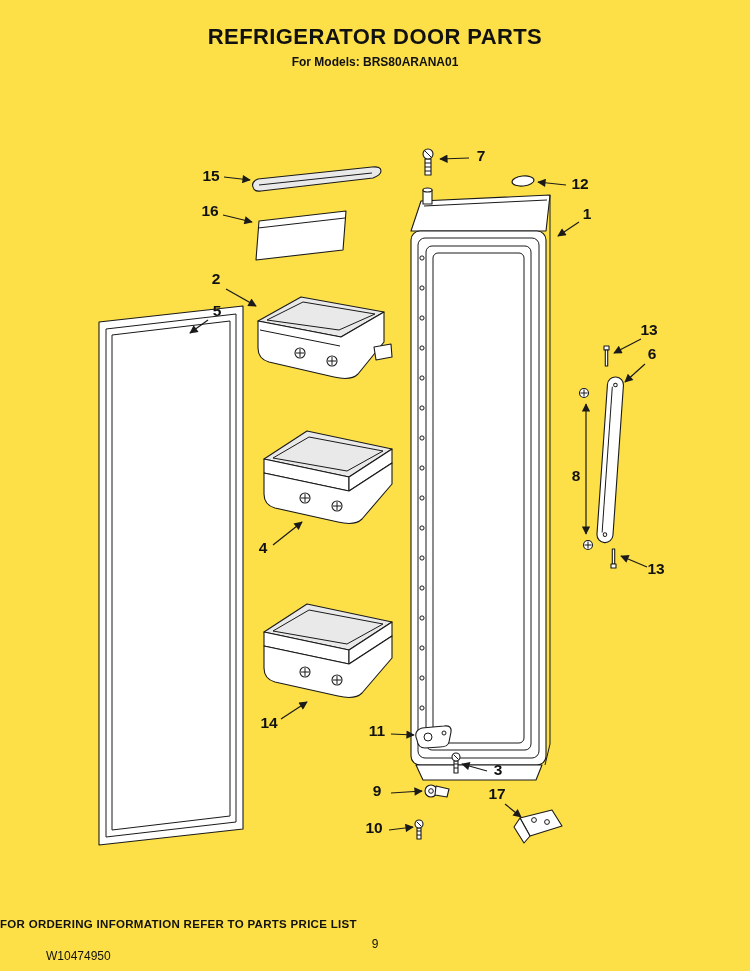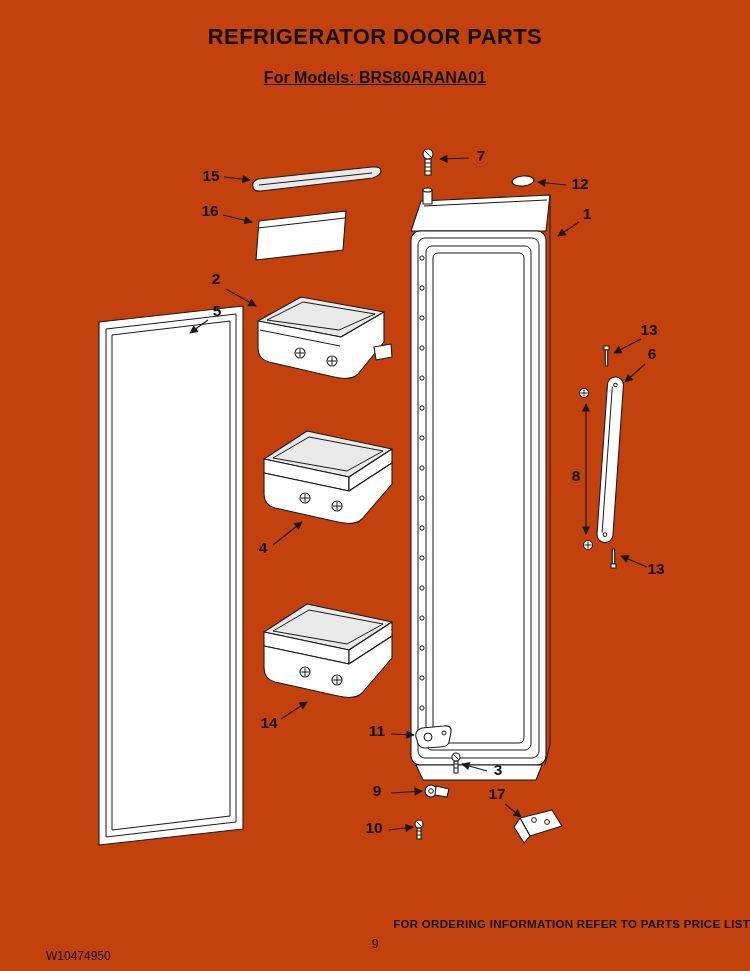--- a/index.html
+++ b/index.html
@@ -1,22 +1,22 @@
 <!DOCTYPE html>
 <html><head>
 <meta charset="utf-8">
 <style>
   html,body{margin:0;padding:0;background:#ffffff;}
-  .page{position:relative;width:750px;height:971px;background:#c2410c;
+  .page{position:relative;width:750px;height:971px;background:#fde047;
         font-family:"Liberation Sans",sans-serif;color:#111;overflow:hidden;}
   .hdr{position:absolute;top:24px;left:0;width:100%;text-align:center;}
   .hdr h1{margin:0;font-size:22px;font-weight:bold;letter-spacing:.4px;}
-  .hdr .sub{font-size:16px;font-weight:bold;margin-top:19px;text-decoration:underline;}
+  .hdr .sub{font-size:12px;font-weight:bold;margin-top:5px;}
   svg.diagram{position:absolute;left:0;top:0;width:750px;height:971px;}
-  .ordering{position:absolute;left:0;bottom:41px;width:100%;text-align:right;
+  .ordering{position:absolute;left:0;bottom:41px;width:100%;text-align:left;
             font-size:11.5px;font-weight:bold;letter-spacing:.3px;}
   .docnum{position:absolute;left:46px;bottom:8px;font-size:12px;}
   .pagenum{position:absolute;left:0;bottom:20px;width:100%;text-align:center;font-size:12px;}
 
   .part{fill:#ffffff;stroke:#1a1a1a;stroke-width:1.1;stroke-linejoin:round;}
   .partg{fill:#e9e9e9;stroke:#1a1a1a;stroke-width:1.1;stroke-linejoin:round;}
   .nf{fill:none;stroke:#1a1a1a;stroke-width:1;stroke-linejoin:round;}
   .ln{stroke:#1a1a1a;stroke-width:1;fill:none;}
   .leader{stroke:#1a1a1a;stroke-width:1.2;fill:none;}
   .callout{font-family:"Liberation Sans",sans-serif;font-size:15.5px;font-weight:bold;

